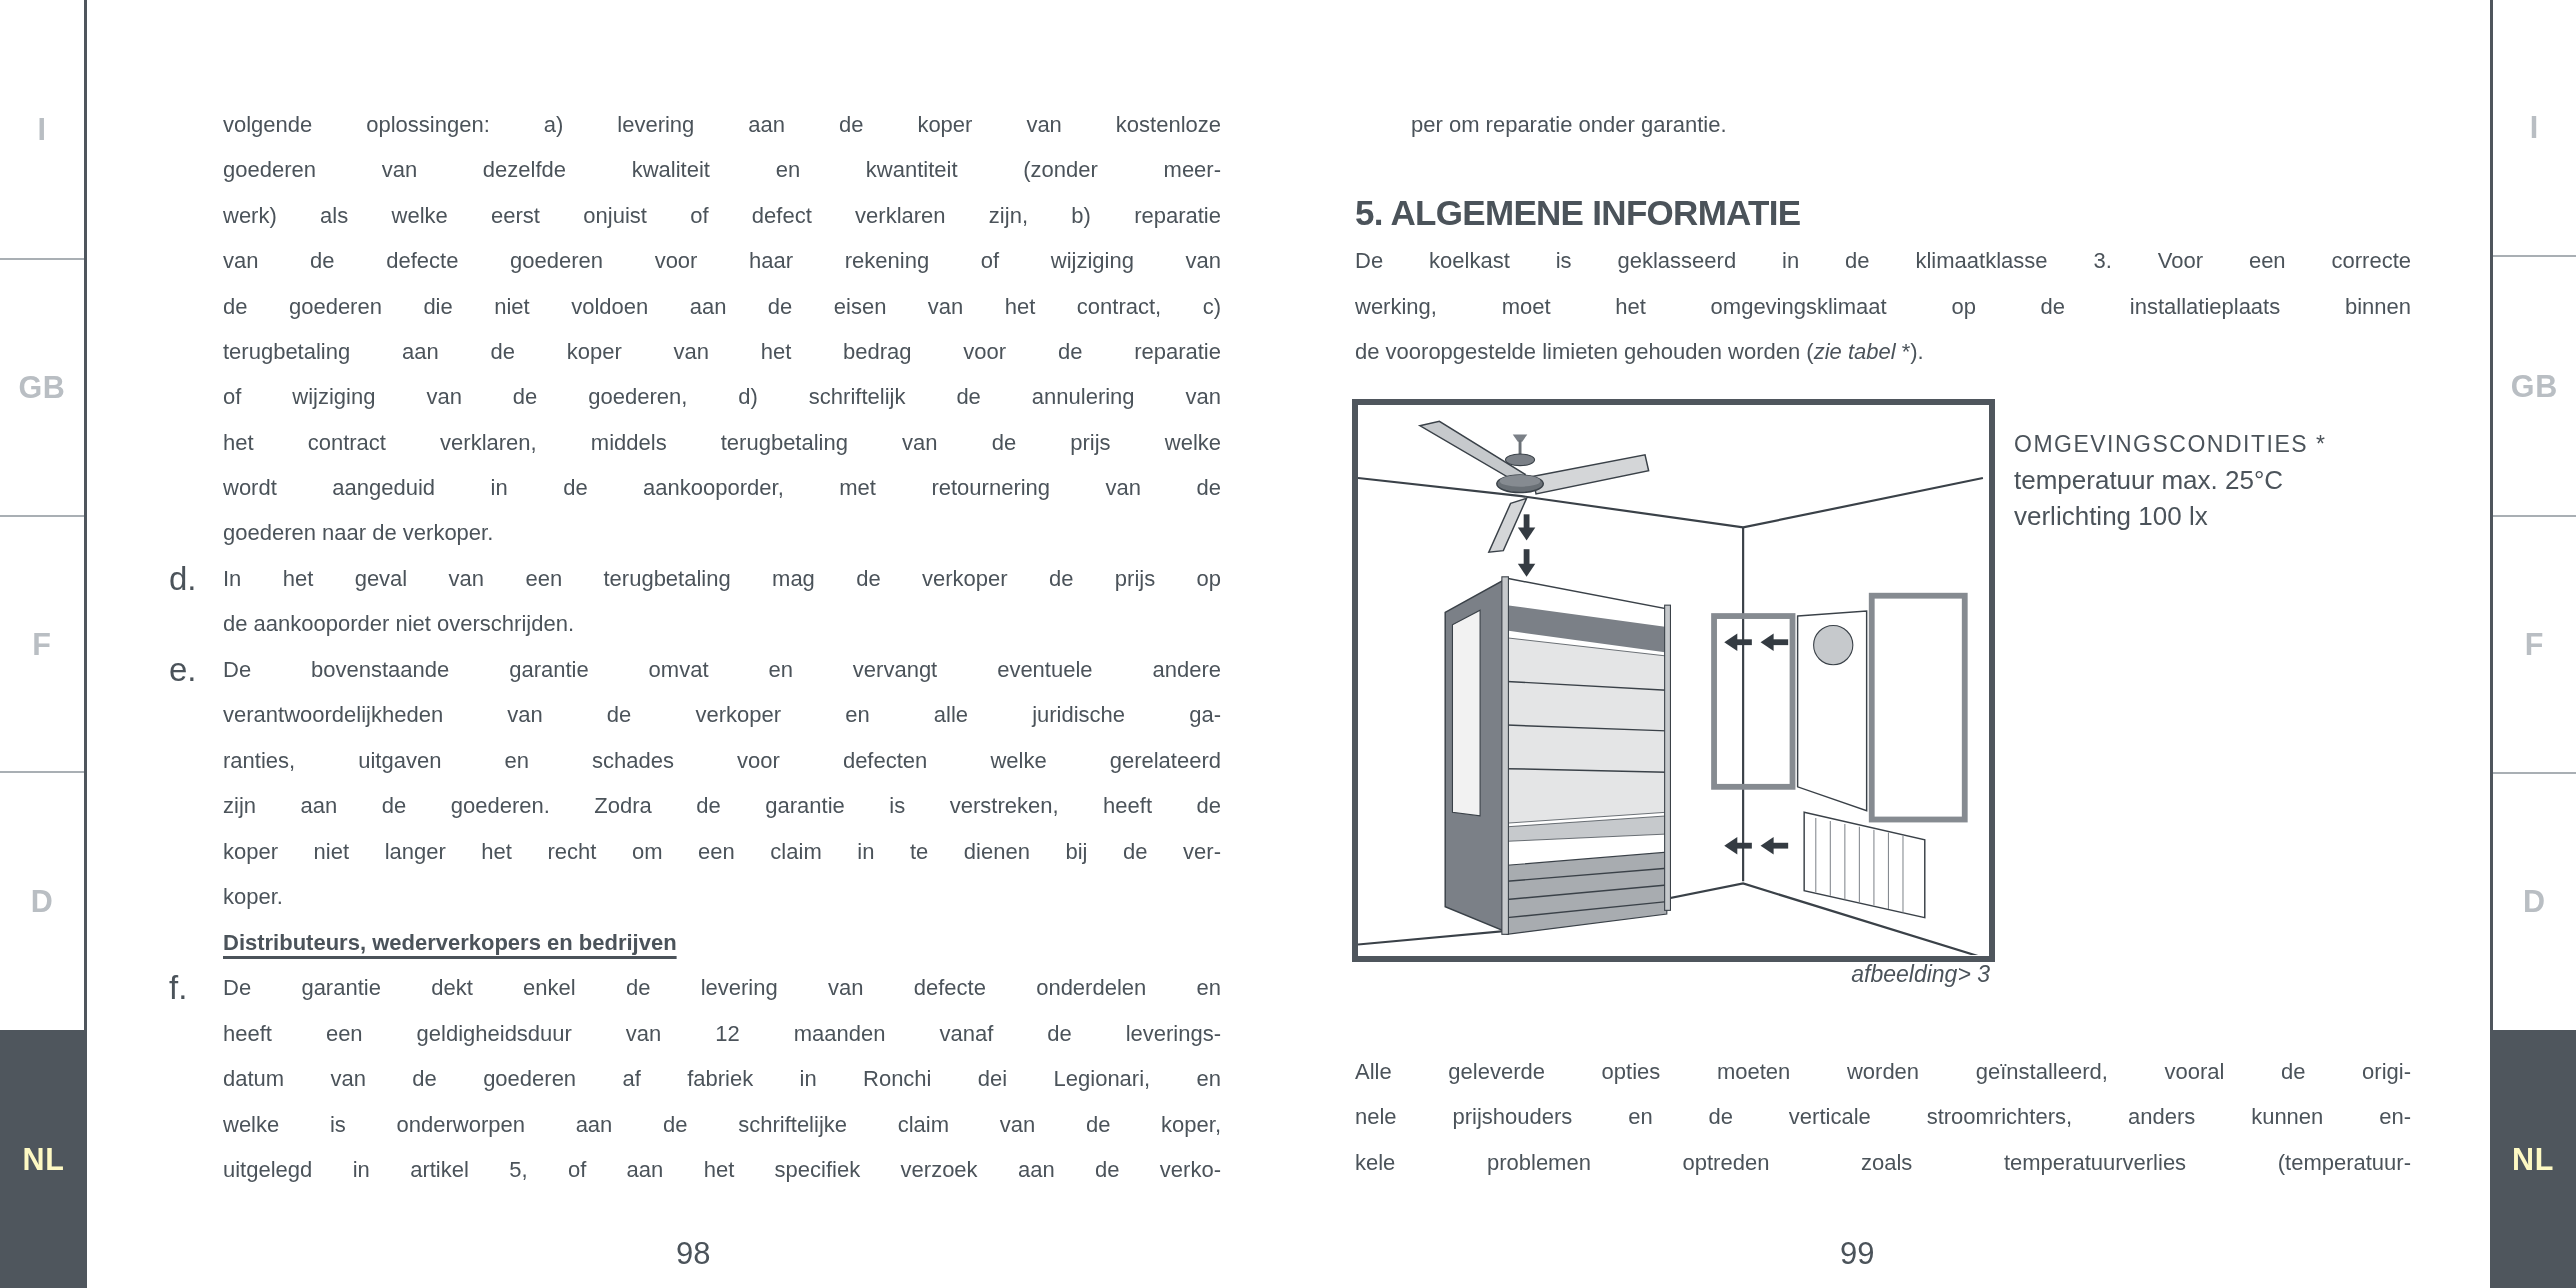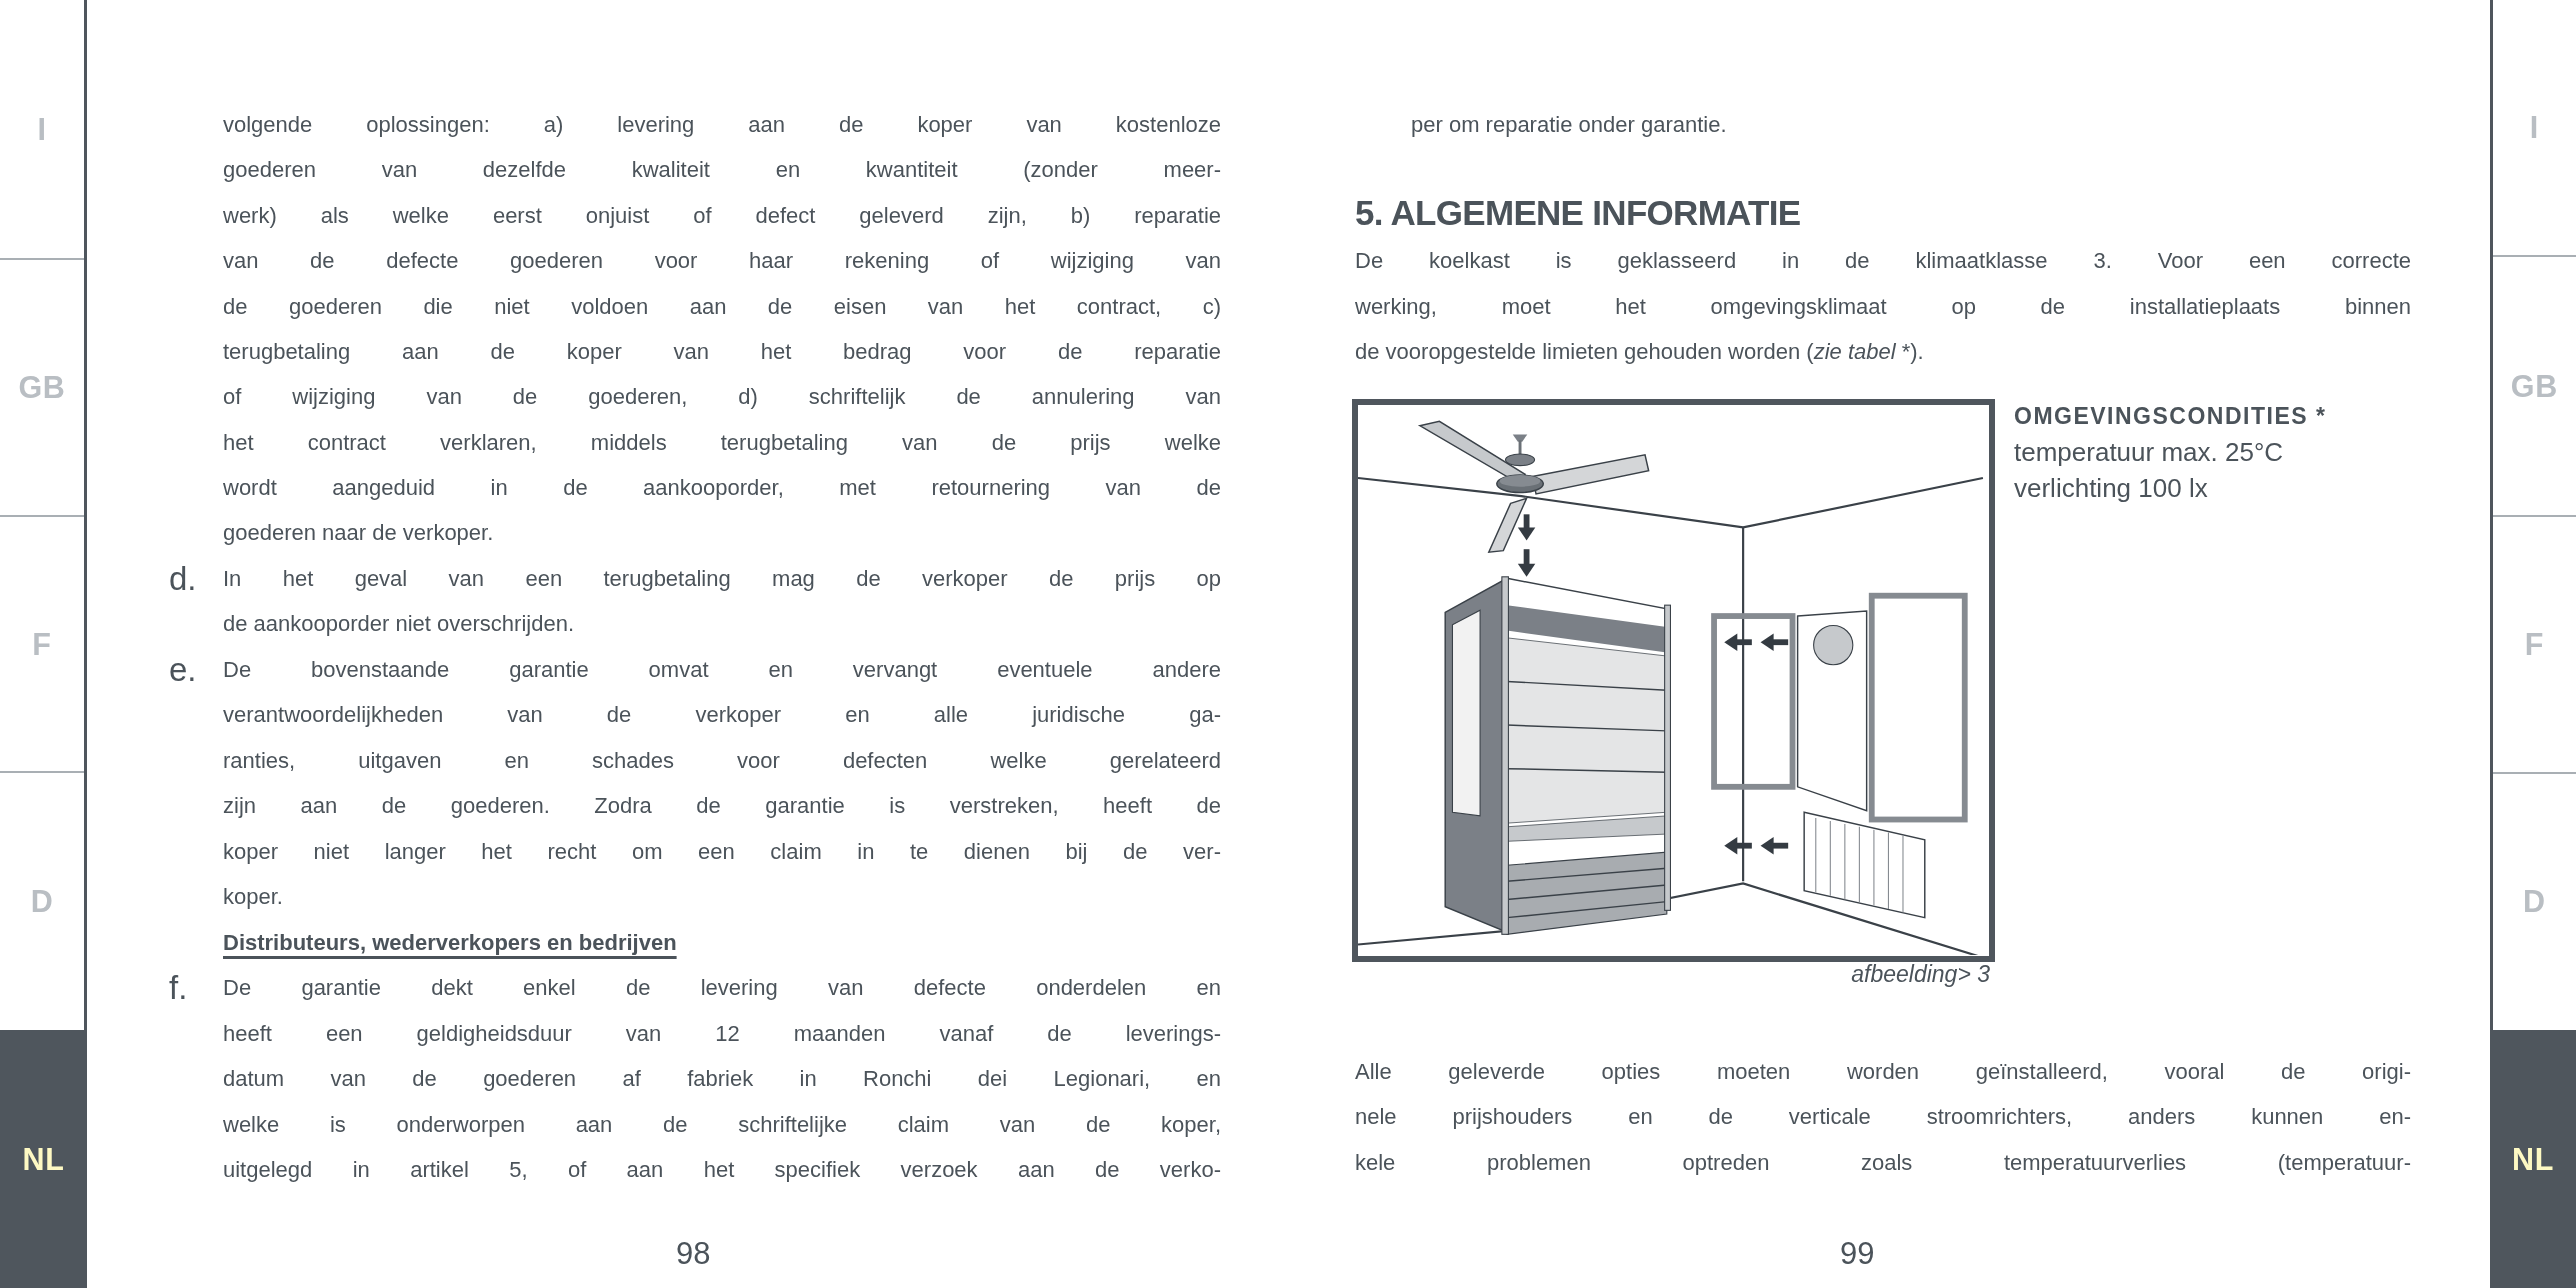--- a/index.html
+++ b/index.html
@@ -29,21 +29,21 @@
   .right-col .line { left:1355px; width:1056px; text-align:justify; text-align-last:justify; }
   .right-col .line.last { text-align-last:left; }
   .right-col .line.indent { left:1411px; width:auto; }
   .heading { position:absolute; left:1355px; top:190px; font-size:35px; font-weight:bold; line-height:45px; letter-spacing:-0.7px; }
   .page-num { position:absolute; top:1236px; font-size:31px; }
   .figure { position:absolute; left:1352px; top:399px; width:643px; height:563px; box-sizing:border-box;
             border:6.5px solid #4f565d; background:#fff; }
   .figure svg { position:absolute; left:0; top:0; width:630px; height:550px; }
   .caption { position:absolute; left:1745px; width:245px; text-align:right; top:961px; font-size:23px; font-style:italic; }
   .conds { position:absolute; left:2014px; top:398px; font-size:26px; line-height:36px; }
-  .conds .title { font-weight:bold; font-size:23px; letter-spacing:1.5px; }
+  .conds .title { font-weight:normal; font-size:23px; letter-spacing:1.5px;margin-top:28px; }
   em { font-style:italic; }
 </style>
 </head>
 <body>
 
 <div class="sidebar left">
   <div class="vline"></div>
   <div class="tab sep" style="top:0;height:260px;">
       <span>I</span>
     </div>
@@ -76,21 +76,21 @@
       <span>D</span>
     </div>
   <div class="tab active" style="top:1030px;height:259px;">
       <span>NL</span>
     </div>
 </div>
 
 <div class="left-col">
   <div class="line" style="top:102px">volgende oplossingen: a) levering aan de koper van kostenloze</div>
   <div class="line" style="top:147px">goederen van dezelfde kwaliteit en kwantiteit (zonder meer-</div>
-  <div class="line" style="top:193px">werk) als welke eerst onjuist of defect geleverd zijn, b) reparatie</div>
+  <div class="line" style="top:193px">werk) als welke eerst onjuist of defect verklaren zijn, b) reparatie</div>
   <div class="line" style="top:238px">van de defecte goederen voor haar rekening of wijziging van</div>
   <div class="line" style="top:284px">de goederen die niet voldoen aan de eisen van het contract, c)</div>
   <div class="line" style="top:329px">terugbetaling aan de koper van het bedrag voor de reparatie</div>
   <div class="line" style="top:374px">of wijziging van de goederen, d) schriftelijk de annulering van</div>
   <div class="line" style="top:420px">het contract verklaren, middels terugbetaling van de prijs welke</div>
   <div class="line" style="top:465px">wordt aangeduid in de aankooporder, met retournering van de</div>
   <div class="line last" style="top:510px">goederen naar de verkoper.</div>
 
   <div class="marker" style="top:556px">d.</div>
   <div class="line" style="top:556px">In het geval van een terugbetaling mag de verkoper de prijs op</div>

